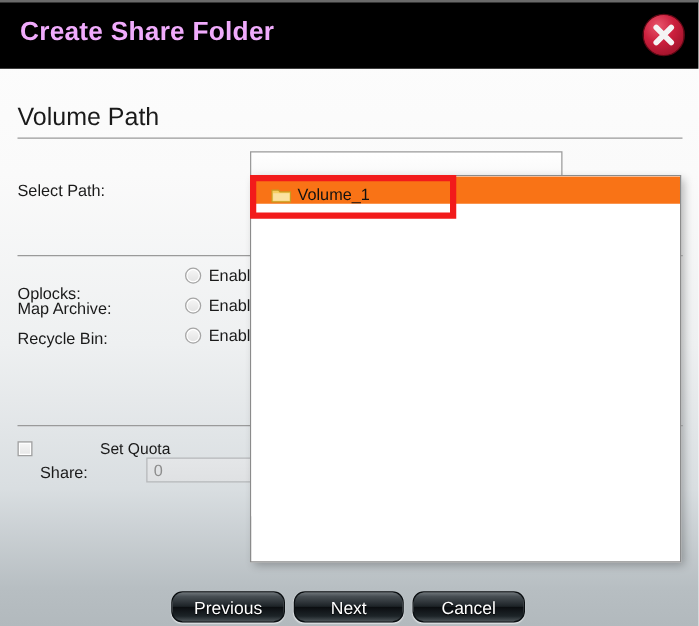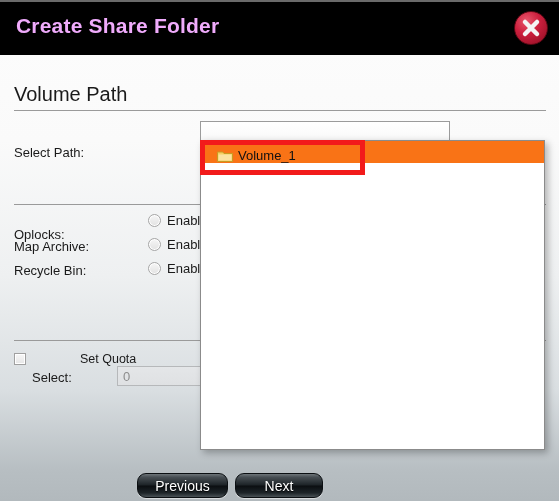--- a/index.html
+++ b/index.html
@@ -250,33 +250,34 @@
     <span class="radio-text">Enable</span>
   </div>
 
   <div class="section-rule" style="top:340px;"></div>
 
   <div class="check-row" style="left:14px; top:352px;gap:48px;">
     <span class="check-mark"></span>
     <span class="check-text">Set Quota</span>
   </div>
 
-  <div class="field-label" style="left:32px; top:370px;">Select:</div>
+  <div class="field-label" style="left:32px; top:370px;">Share:</div>
   <input class="text-input quota-input" style="left: 117px; top: 366px; width: 170px; height: 20px;" type="text" disabled="" value="0">
 
   <div class="dropdown-panel">
     <div class="dropdown-list">
       <div class="dropdown-item">
         <svg class="folder-icon" width="16" height="13" viewBox="0 0 16 13">
           <path d="M0.5 2.5 L0.5 11.5 L15.5 11.5 L15.5 3.5 L7 3.5 L5.8 2.0 L0.5 2.0 Z" fill="#f6cf63" stroke="#c79b22" stroke-width="1"></path>
           <path d="M1.5 4.5 L14.5 4.5 L14.5 10.5 L1.5 10.5 Z" fill="#fbe2a0" stroke="none"></path>
         </svg>
         <span>Volume_1</span>
       </div>
     </div>
   </div>
 
   <div class="annotation-box"></div>
 
   <div class="btn" style="left:235px; top:473px; width:88px; height:25px;">Next</div>
   <div class="btn" style="left:137px; top:473px; width:91px; height:25px;">Previous</div>
+  <div class="btn" style="left:330px; top:473px; width:90px; height:25px;">Cancel</div>
 
 </div>
 
 </body></html>

